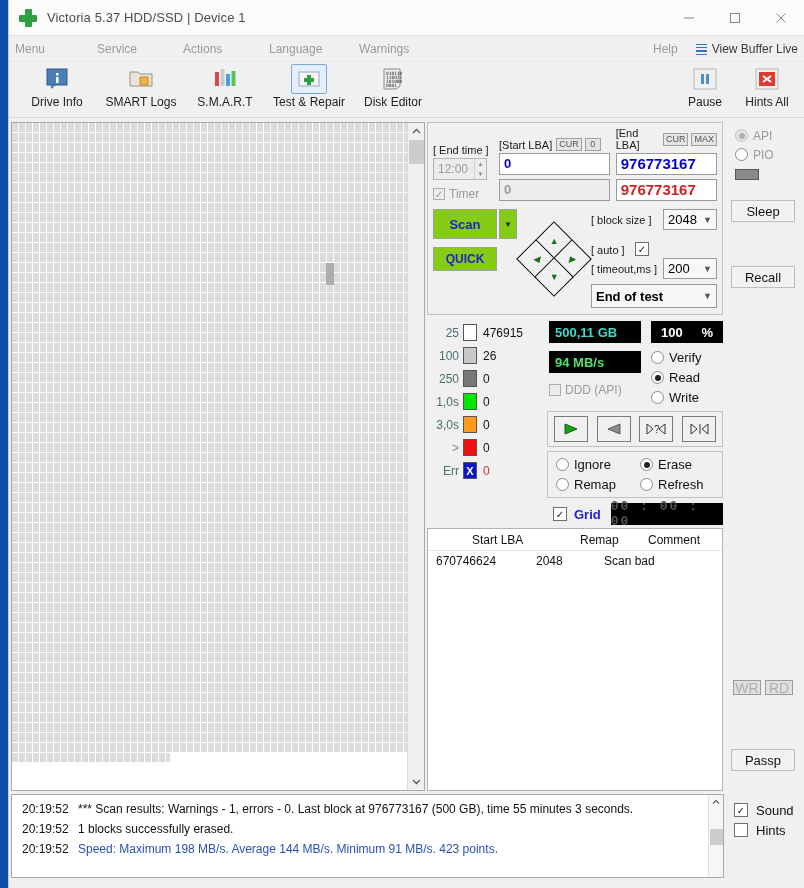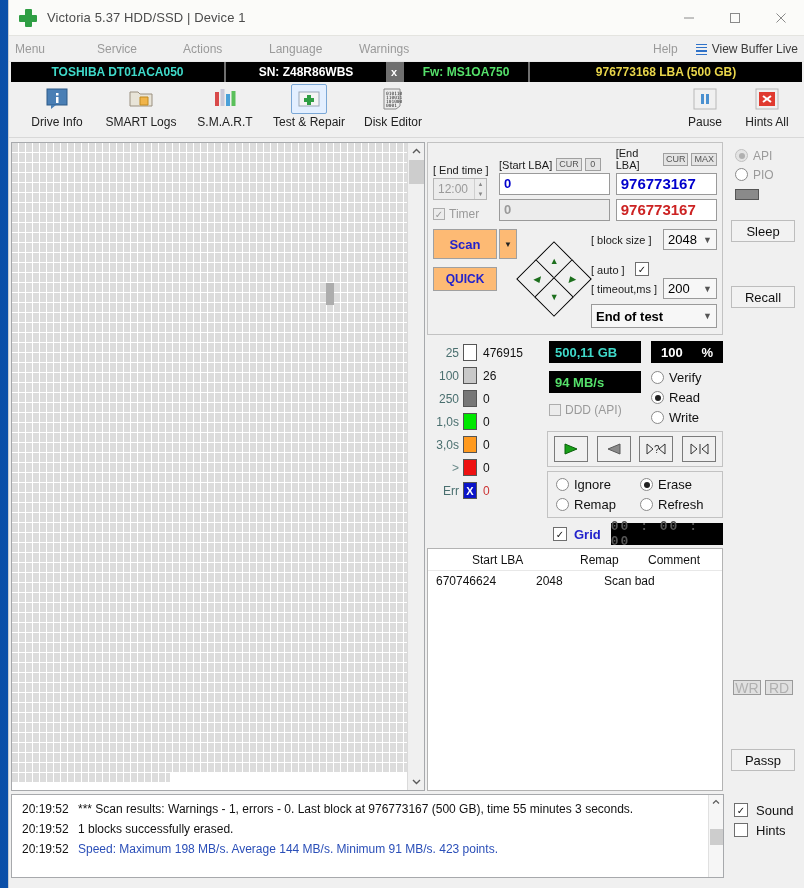--- a/index.html
+++ b/index.html
@@ -103,21 +103,21 @@
   .lbl-small { font-size:11px; color:#1a1a1a; }
   .tag { font-size:9px; border:1px solid #a0a0a0; background:#e4e4e4; color:#555; padding:0 2px; line-height:11px; display:inline-block; }
   .tbox { border:1px solid #9a9a9a; background:#fff; height:22px; line-height:20px; padding:0 4px; font-weight:bold; font-size:13px; }
   .tbox.dis { background:#ececec; color:#9a9a9a; }
   .spin { width:54px; height:22px; border:1px solid #b5b5b5; background:#ececec; color:#9a9a9a; display:flex; align-items:center; padding-left:4px; font-size:12px;}
   .spin-arrows{ margin-left:auto; display:flex; flex-direction:column; width:12px; height:20px; border-left:1px solid #cfcfcf;}
   .spin-arrows span{flex:1;display:flex;align-items:center;justify-content:center;font-size:6px;color:#888;}
   .ckrow { display:flex; align-items:center; font-size:12px; color:#9a9a9a; }
   .cbox { width:12px;height:12px;border:1px solid #adadad;background:#ececec;margin-right:4px; display:flex;align-items:center;justify-content:center;font-size:10px;color:#999;}
   .cbox.on { background:#fff; border-color:#6e6e6e; color:#111; }
-  .btnStd { background:#fdba74; border:1px solid #a0a0a0; font-size:13px; font-weight:bold; color:#2222cc; display:flex; align-items:center; justify-content:center; }
+  .btnStd { background:#84cc16; border:1px solid #a0a0a0; font-size:13px; font-weight:bold; color:#2222cc; display:flex; align-items:center; justify-content:center; }
   .dd { border:1px solid #9a9a9a; background:#f7f7f7; height:21px; display:flex; align-items:center; padding-left:4px; font-size:13px; }
   .dd .car { margin-left:auto; margin-right:4px; color:#555; font-size:9px;}
   
   #dpad { width:64px; height:64px; position:relative; }
   .dq { position:absolute; width:28px; height:28px; border:1px solid #000; background:#f0f0f0;
         transform: rotate(45deg); display:flex; align-items:center; justify-content:center; }
   .dq i { color:#1d6f1d; font-size:9px; transform: rotate(-45deg); }
   
   #statsrow { display:flex; }
   #stats { width:120px; padding:6px 0 2px 0; }
@@ -211,30 +211,20 @@
           <i style="top:0"></i>
             <i style="top:3.4px"></i>
             <i style="top:6.8px"></i>
             <i style="top:10px"></i>
         </div>
         <span>View Buffer Live</span>
       </div>
     </div>
   </div>
 
-  <div id="drivebar">
-    <div class="db-cell" id="db-model">TOSHIBA DT01ACA050</div>
-    <div class="db-sep"></div>
-    <div class="db-cell" id="db-sn">SN: Z48R86WBS</div>
-    <div class="db-cell" id="db-x">x</div>
-    <div class="db-sep"></div>
-    <div class="db-cell" id="db-fw">Fw: MS1OA750</div>
-    <div class="db-sep"></div>
-    <div class="db-cell" id="db-lba">976773168 LBA (500 GB)</div>
-  </div>
 
   <div id="toolbar">
     <div class="tbtn">
       <div class="ico">
         <svg width="26" height="24">
             <rect x="3" y="2" width="20" height="16" fill="#4a7fb5" stroke="#2d5a87"></rect>
             <polygon points="7,18 7,22 12,18" fill="#4a7fb5"></polygon>
             <rect x="12" y="6" width="2.5" height="2.5" fill="#fff"></rect>
             <rect x="12" y="10" width="2.5" height="6" fill="#fff"></rect>
           </svg>

